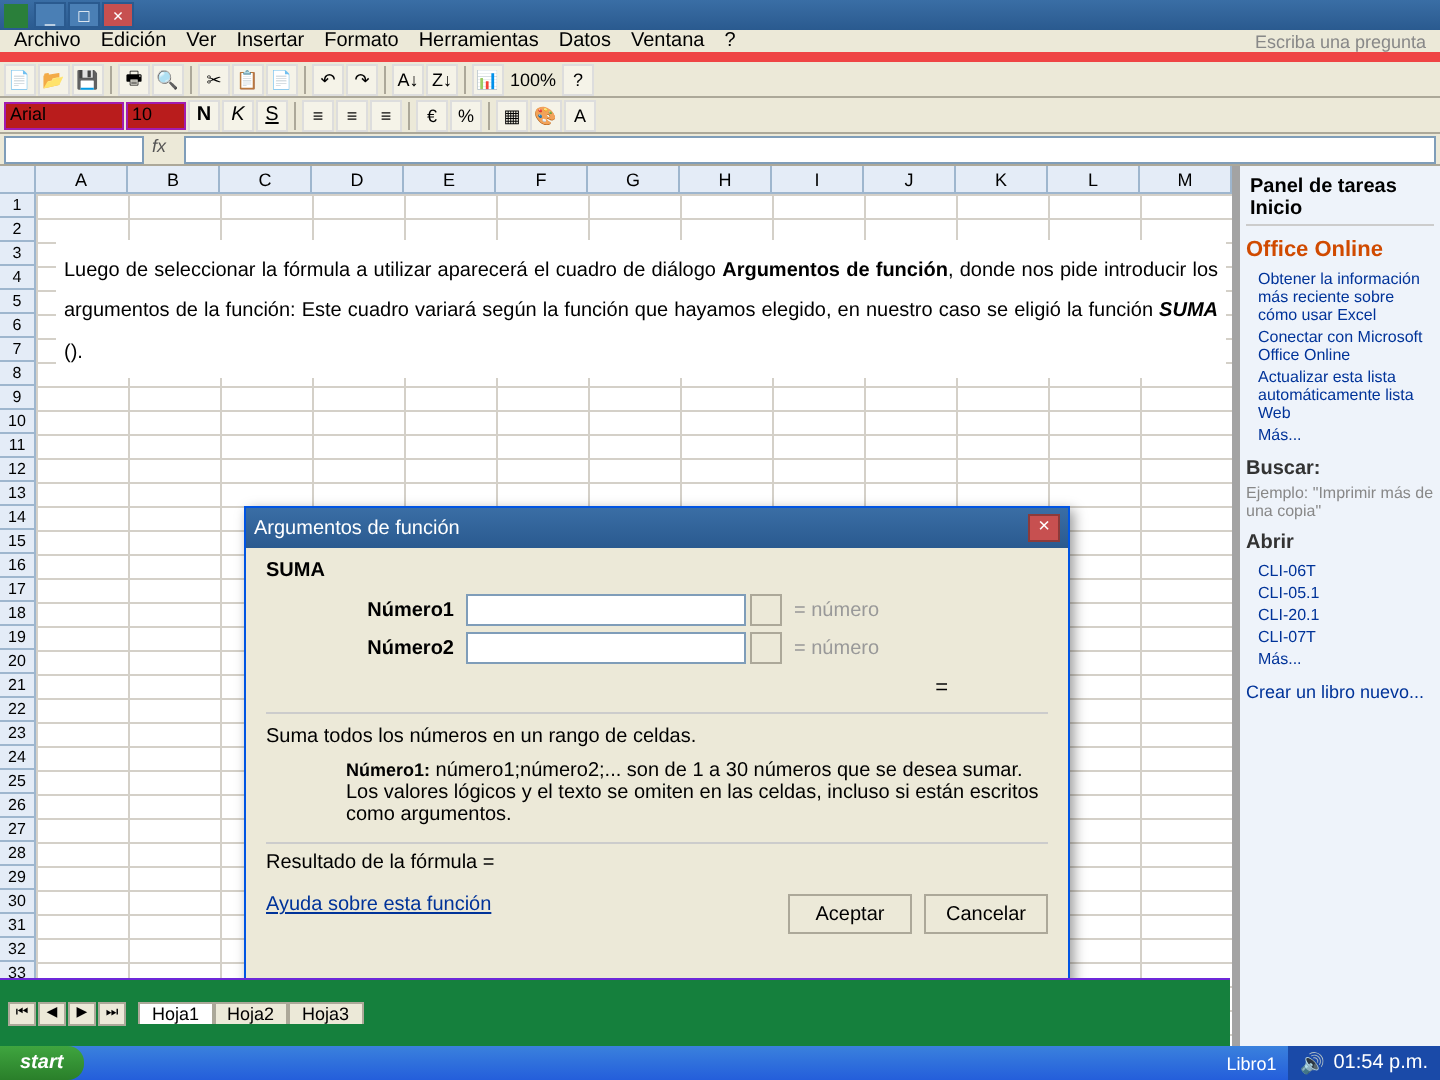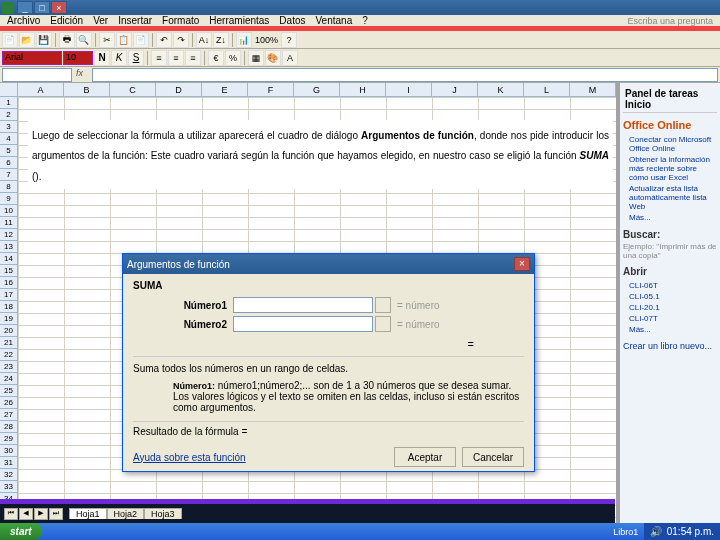--- a/index.html
+++ b/index.html
@@ -49,25 +49,25 @@
 .dialog .argrow{display:flex;align-items:center;margin:3px 0}
 .dialog .arglabel{width:100px;text-align:right;font-size:10px;font-weight:bold;padding-right:6px}
 .dialog .arginput{width:140px;height:16px;background:#fff;border:1px solid #7f9db9}
 .dialog .rangebtn{width:16px;height:16px;background:#ece9d8;border:1px solid #aca899;margin-left:2px}
 .dialog .argresult{margin-left:6px;font-size:10px;color:#999}
 .dialog .eq{text-align:right;padding-right:50px;margin:6px 0;font-size:11px}
 .dialog .desc{font-size:10px;margin:6px 0;border-top:1px solid #ccc;padding-top:6px}
 .dialog .argdesc{font-size:9px;margin:4px 0 4px 40px}
 .dialog .argdesc b{font-size:9px}
 .dialog .result{font-size:10px;margin-top:8px;border-top:1px solid #ccc;padding-top:4px}
-.dialog .dfooter{display:flex;align-items:center;padding:4px 10px 4px}
+.dialog .dfooter{display:flex;padding:4px 10px 25px}
 .dialog .helplink{color:#003399;text-decoration:underline;font-size:10px}
 .dialog .dbtns{margin-left:auto;display:flex;gap:6px}
 .dialog .dbtn{width:62px;height:20px;background:#ece9d8;border:1px solid #aca899;font-size:10px}
-.sheettabs{position:absolute;left:0;bottom:17px;height:24px;width:615px;background:#0f172a;border-top:5px solid #6d28d9;display:flex;align-items:center;padding:0 4px;font-size:9px}
+.sheettabs{position:absolute;left:0;bottom:17px;height:34px;width:615px;background:#15803d;border-top:1px solid #6d28d9;display:flex;align-items:center;padding:0 4px;font-size:9px}
 .sheettabs .nav{display:flex;gap:1px;margin-right:6px}
 .sheettabs .navbtn{width:14px;height:12px;background:#ece9d8;border:1px solid #aca899;font-size:7px;text-align:center}
 .sheettabs .tab{padding:0 6px;background:#fff;border:1px solid #aca899;border-bottom:none;font-size:9px}
 .sheettabs .tab.inactive{background:#ece9d8}
 .taskbar{position:absolute;left:0;bottom:0;height:17px;width:720px;background:linear-gradient(#3a81dd,#245edb);display:flex;align-items:center}
 .taskbar .start{height:17px;padding:0 10px;background:linear-gradient(#3fa53f,#2a7f2a);color:#fff;font-style:italic;font-weight:bold;font-size:10px;display:flex;align-items:center;border-radius:0 8px 8px 0}
 .taskbar .task{margin-left:auto;padding:0 6px;color:#fff;font-size:9px}
 .taskbar .tray{padding:0 6px;color:#fff;font-size:9px;background:#1a4aa8;height:17px;display:flex;align-items:center;gap:4px}
 </style>
 </head>
@@ -203,22 +203,22 @@
         <div class="r">33</div>
         <div class="r">34</div>
       </div>
     <div class="grid"></div>
   </div>
   <div class="taskpane">
     <div class="tp-title">Panel de tareas Inicio</div>
     <div class="tp-section">
       <div class="tp-logo">Office Online</div>
       <ul>
+        <li>Obtener la información más reciente sobre cómo usar Excel</li>
         <li>Conectar con Microsoft Office Online</li>
-        <li>Obtener la información más reciente sobre cómo usar Excel</li>
         <li>Actualizar esta lista automáticamente lista Web</li>
         <li>Más...</li>
       </ul>
     </div>
     <div class="tp-head">Buscar:</div>
     <div style="font-size:8px;color:#888;margin-top:2px">Ejemplo: "Imprimir más de una copia"</div>
     <div class="tp-head">Abrir</div>
     <ul>
       <li>CLI-06T</li>
       <li>CLI-05.1</li>

